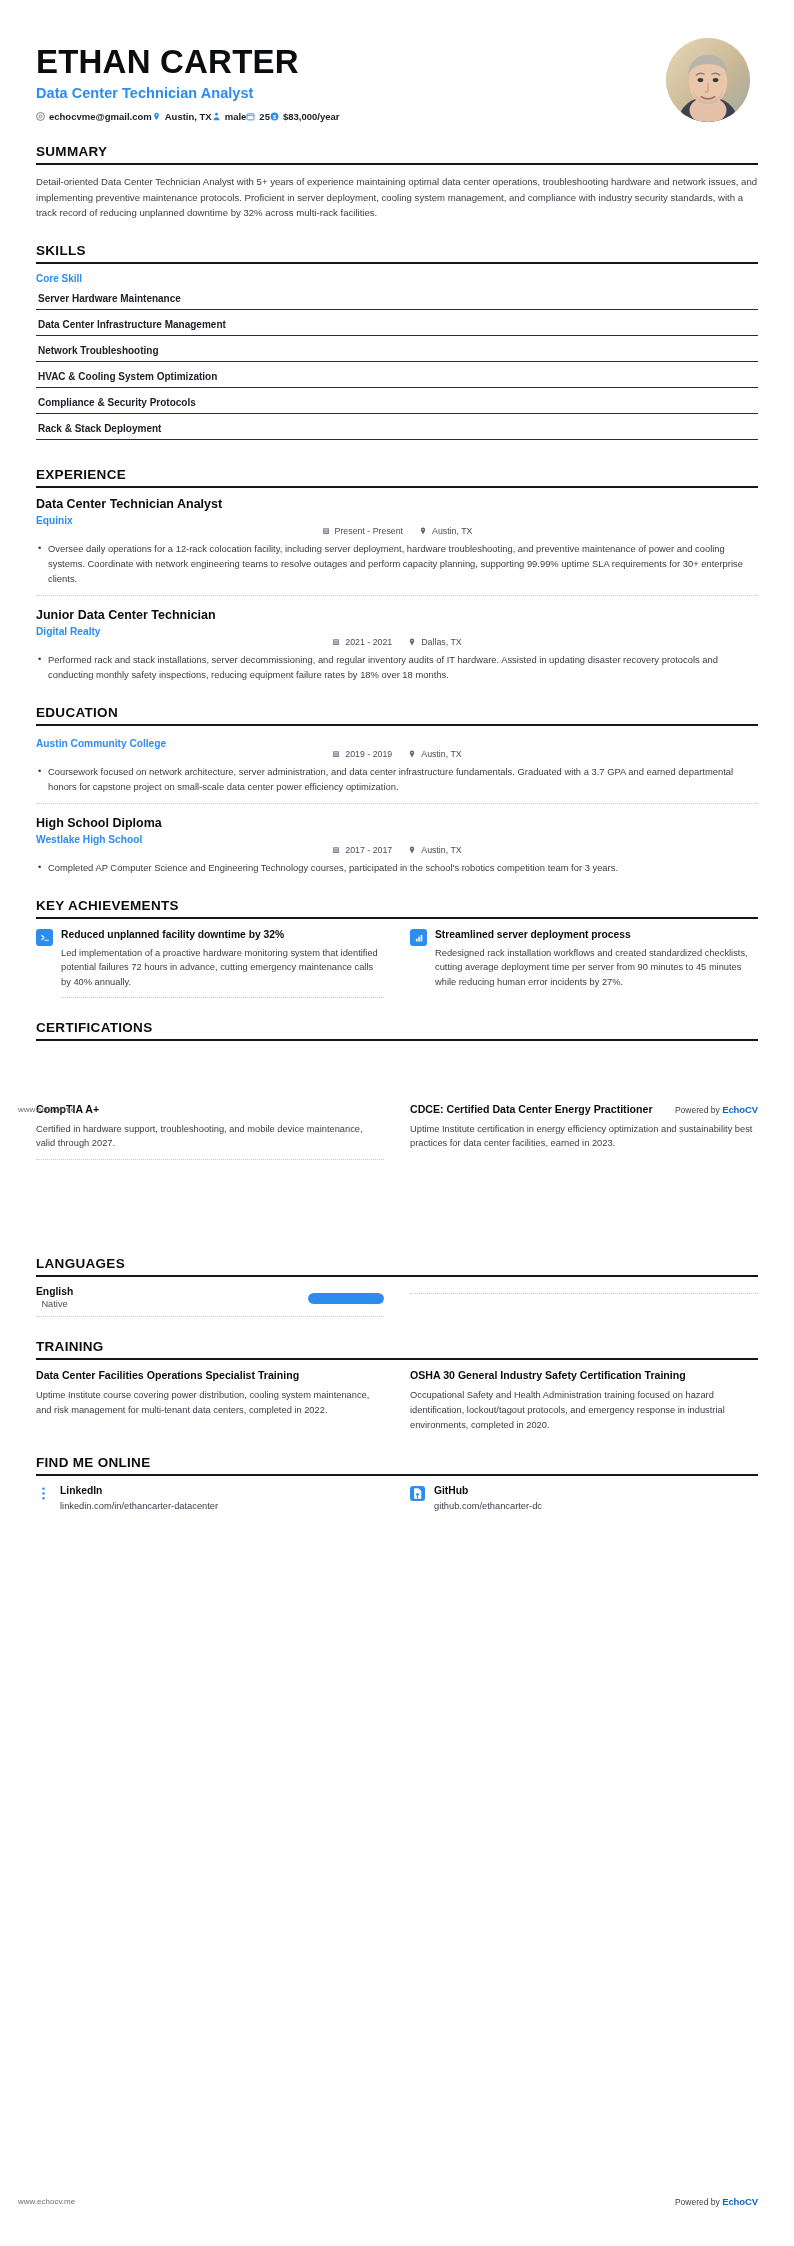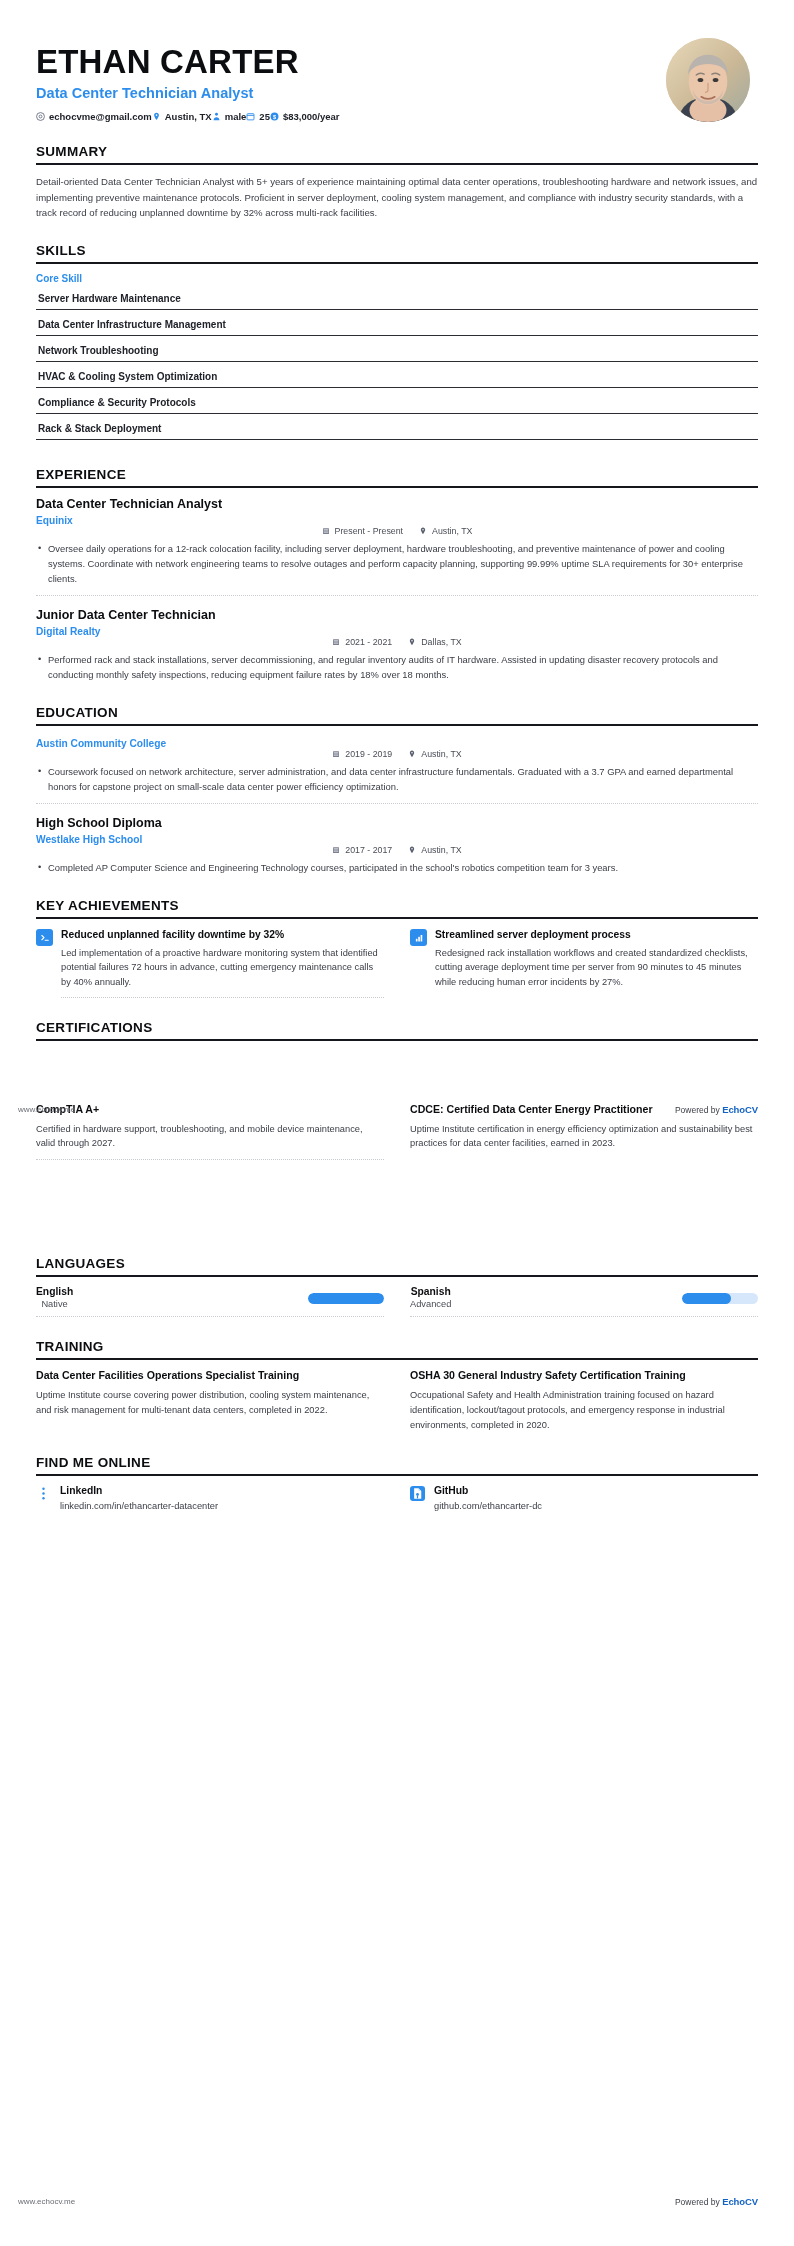--- a/index.html
+++ b/index.html
@@ -554,29 +554,20 @@
                 <div class="lang-level">Native</div>
               </div>
               <div class="lang-bar">
                 <div class="lang-bar-fill" id="lang-fill-0" style="width: 100%;"></div>
               </div>
             </div>
             <div class="lang-under"></div>
           </div>
 
           <div class="lang">
-            <div class="lang-row">
-              <div class="lang-names">
-                <div class="lang-name">Spanish</div>
-                <div class="lang-level">Advanced</div>
-              </div>
-              <div class="lang-bar">
-                <div class="lang-bar-fill" id="lang-fill-1" style="width: 64%;"></div>
-              </div>
-            </div>
             <div class="lang-under"></div>
           </div>
 
         </div>
       </div>
     </div>
 
     <div class="section">
       <div class="section-title">TRAINING</div>
       <div class="section-rule"></div>

